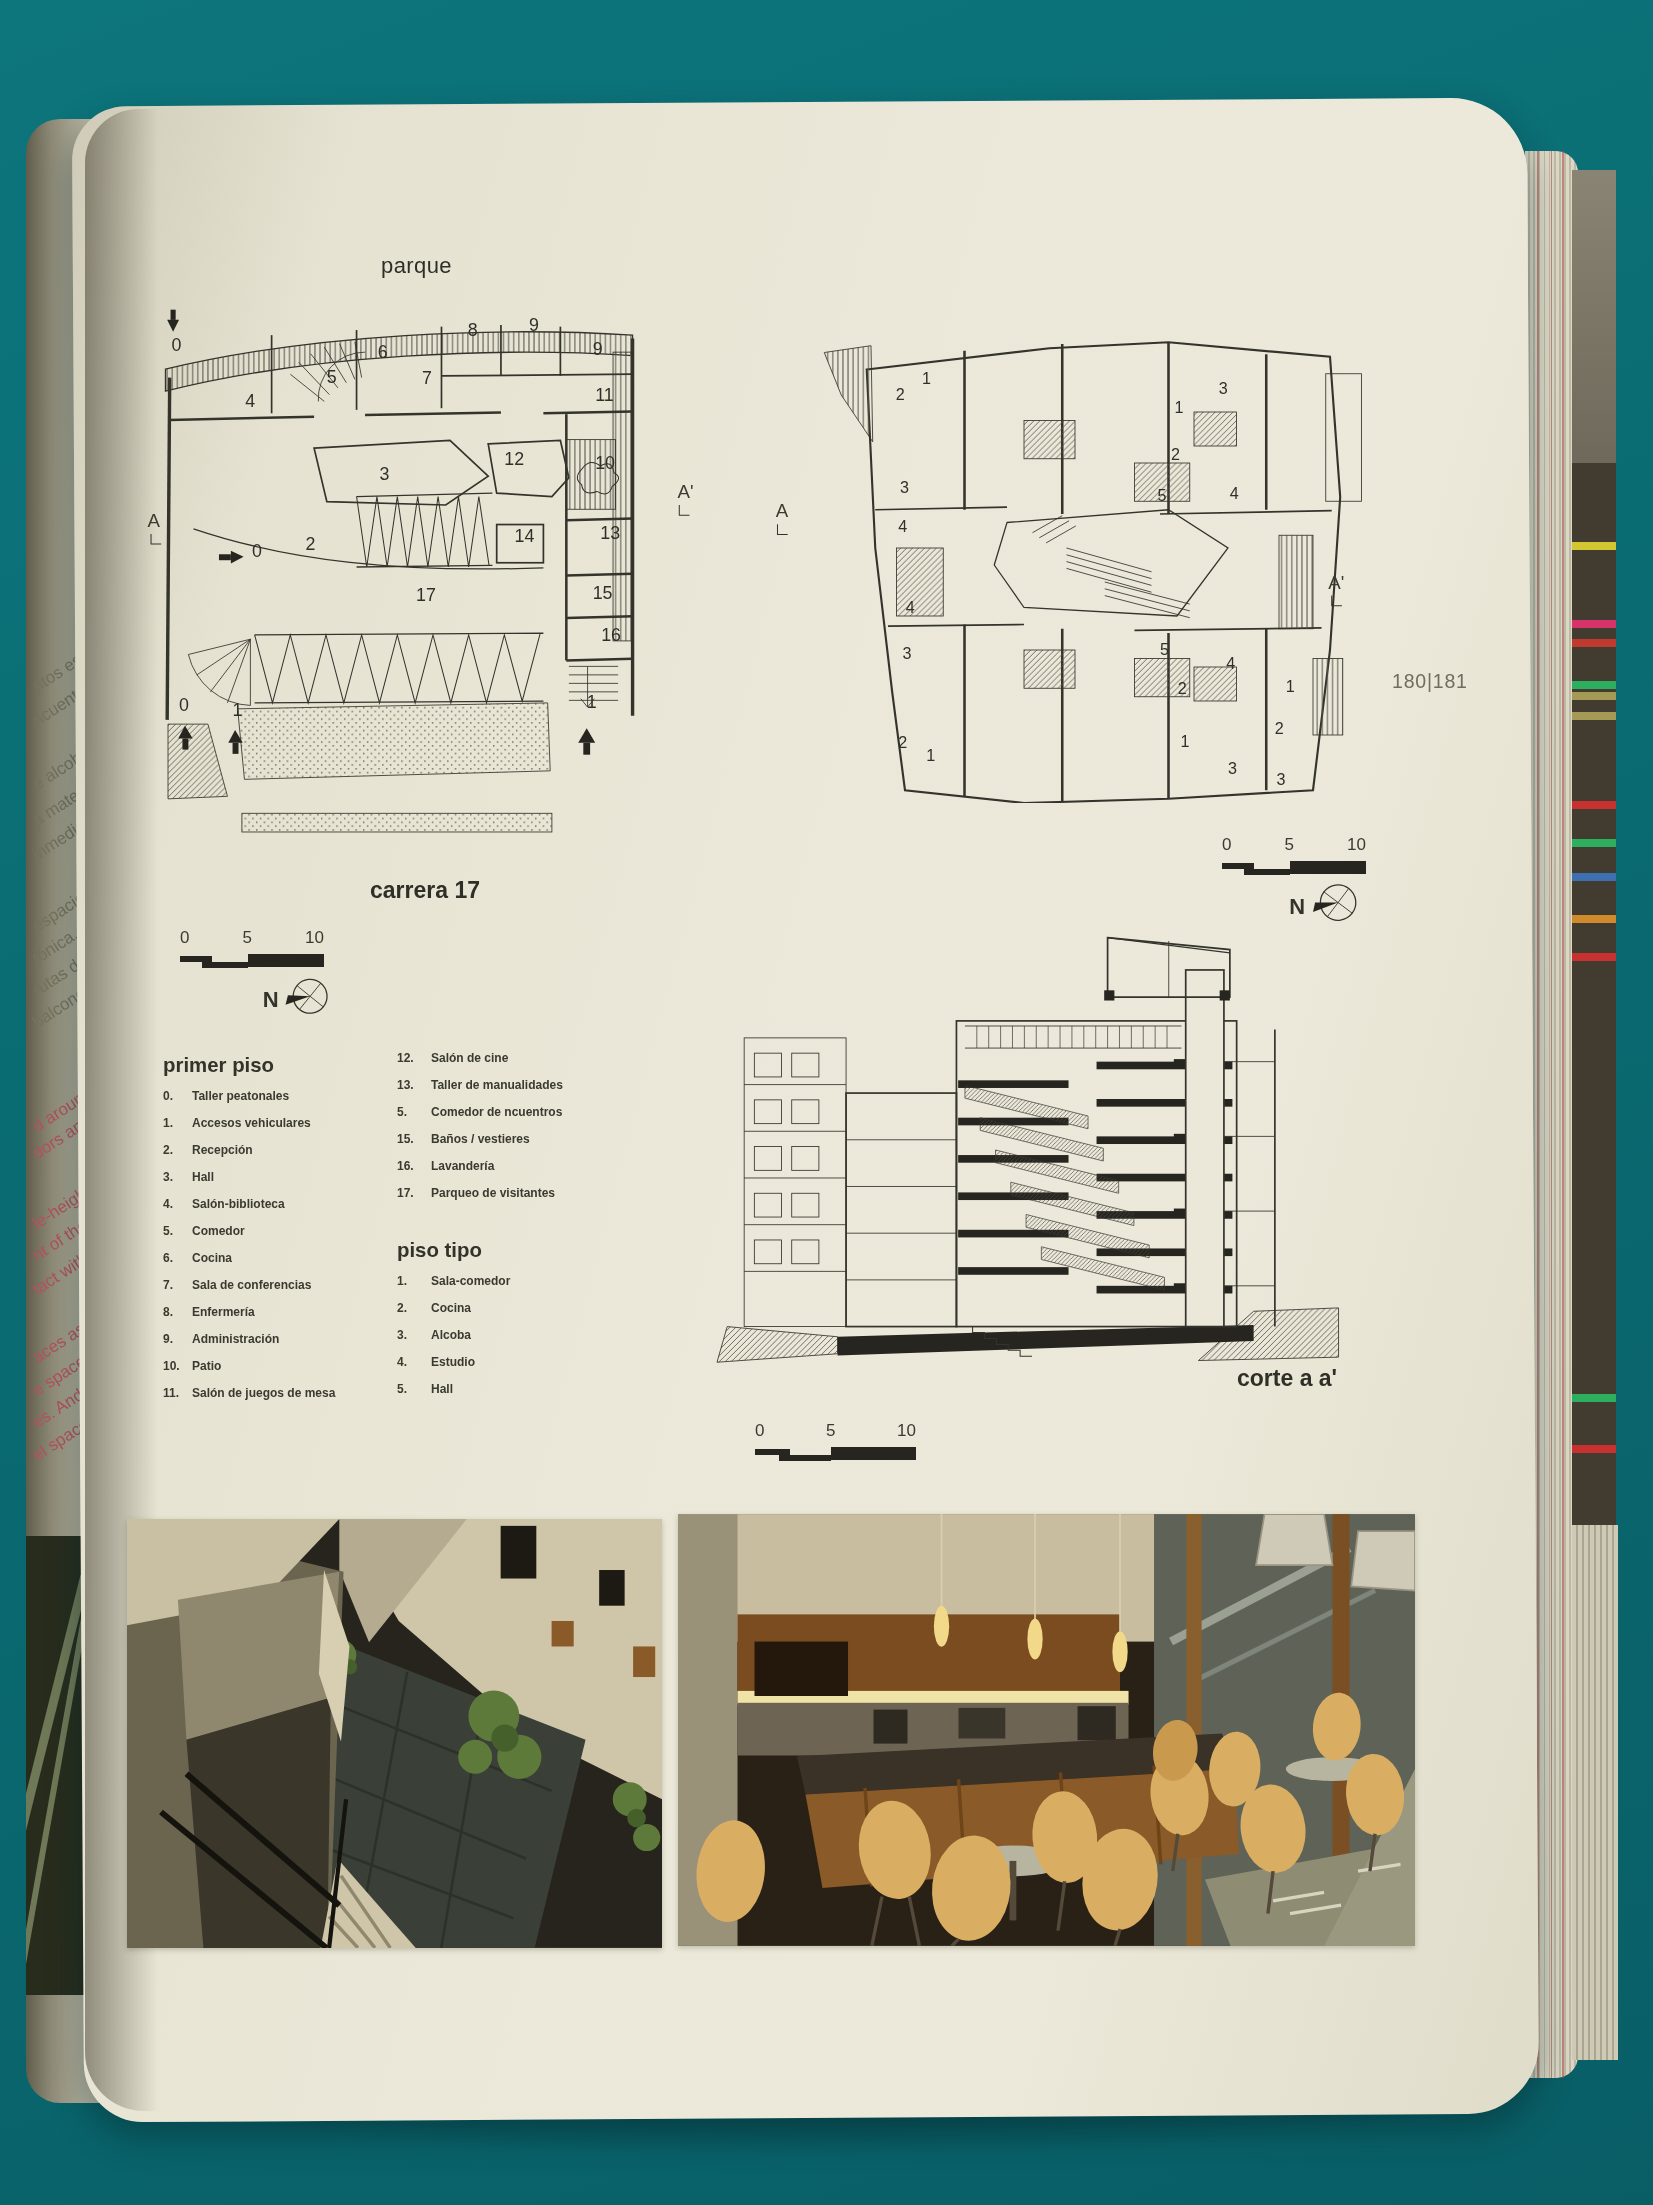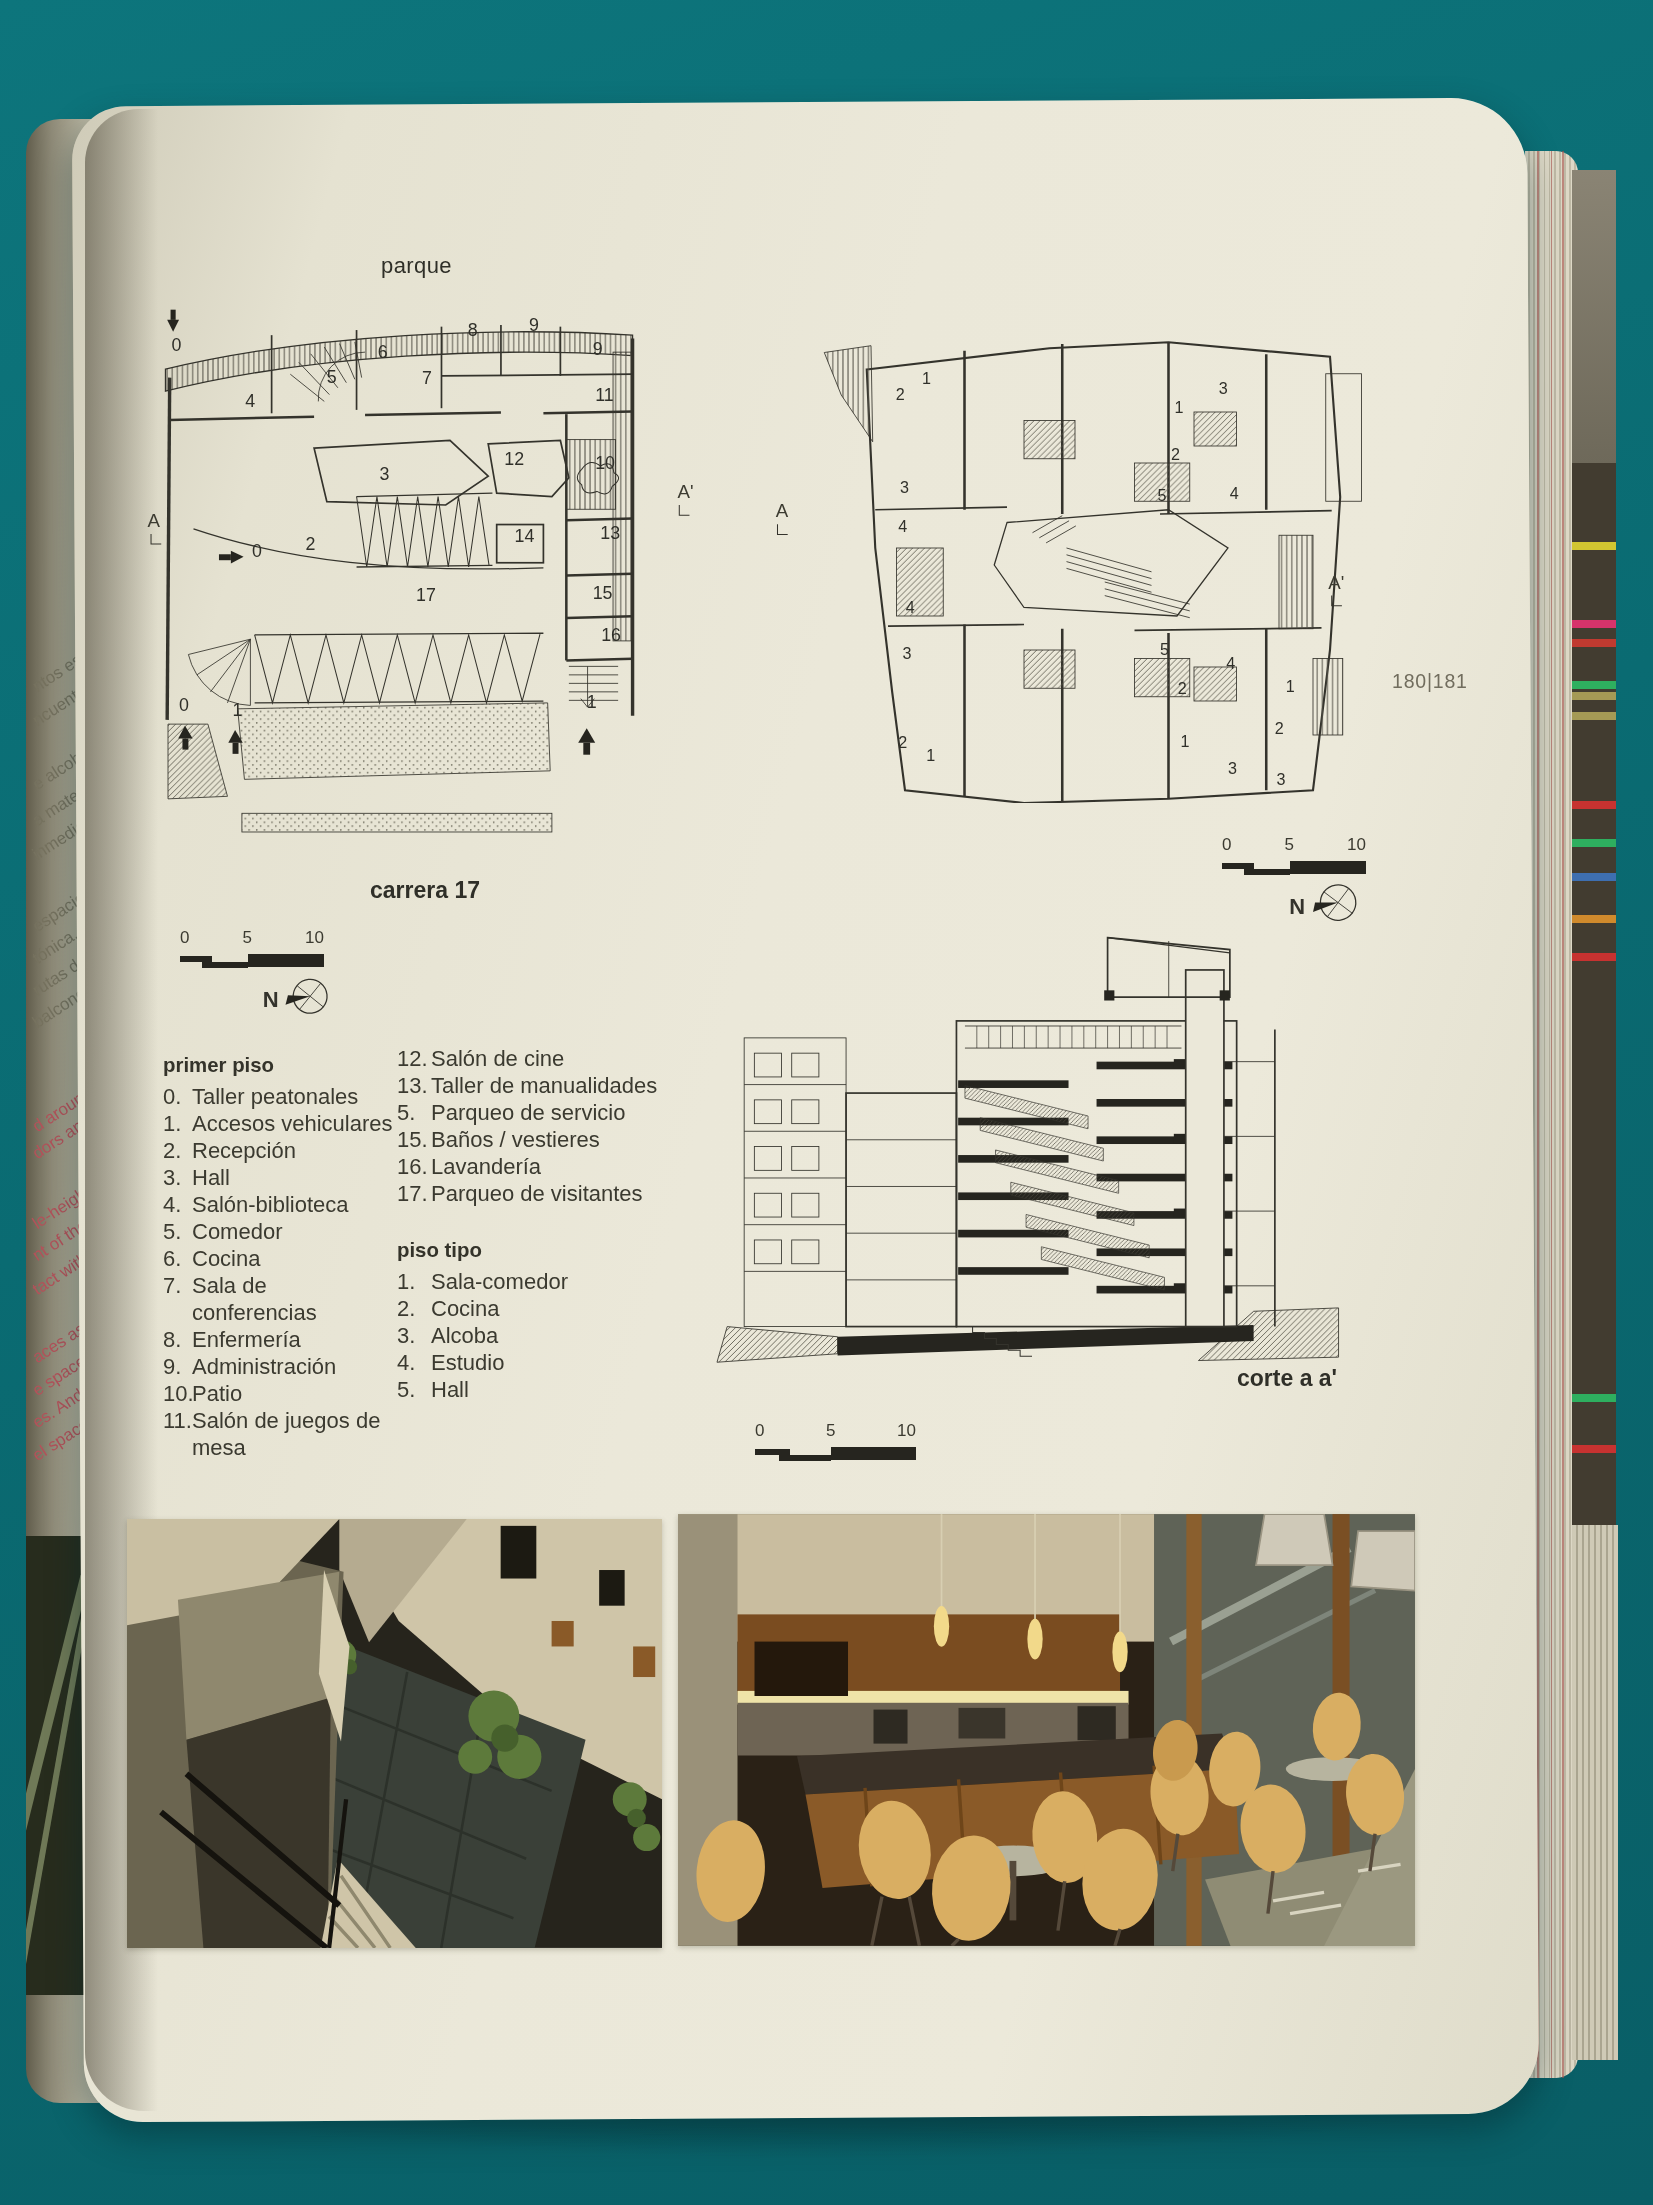--- a/index.html
+++ b/index.html
@@ -33,21 +33,21 @@
     background:linear-gradient(90deg,rgba(58,53,38,.5),rgba(58,53,38,0));border-radius:54px 0 0 59px;}
   
   .cap{position:absolute;color:#2f2f28;}
   .t-parque{font-size:22px;letter-spacing:0.4px;}
   .t-carrera{font-size:23px;font-weight:600;}
   .t-corte{font-size:23px;font-weight:600;}
   .t-pageno{font-size:19.5px;color:#716d5e;letter-spacing:0.8px;}
   
   .legend{position:absolute;}
   .legend .title{font-size:20.4px;font-weight:700;margin-bottom:6px;color:#34332a;}
-  .legend .li{display:flex;font-size:22px;color:#3b3a30;}
+  .legend .li{display:flex;font-size:12px;color:#3b3a30;font-weight:bold;}
   .legend .li .n{width:29px;flex:none;}
   #legend-col1 .li{line-height:27px;}
   #legend-col2 .li{line-height:27px;}
   #legend-col2 .title2{margin-top:32px;}
   
   .sbar{position:absolute;width:144px;}
   .sbar .ticks{display:flex;justify-content:space-between;font-size:17px;color:#3b3a30;padding:0 0 2.5px 0;}
   .sbar .bar{position:relative;height:18.7px;}
   .sbar .s1{position:absolute;left:0;top:5.1px;width:22%;height:6px;background:#26251f;}
   .sbar .s2{position:absolute;left:15%;top:11px;width:32%;height:6px;background:#26251f;}
@@ -427,21 +427,21 @@
     <div class="li">
         <span class="n" style="width:34px">12.</span>
         <span>Salón de cine</span>
       </div>
     <div class="li">
         <span class="n" style="width:34px">13.</span>
         <span>Taller de manualidades</span>
       </div>
     <div class="li">
         <span class="n" style="width:34px">5.</span>
-        <span>Parqueo de servicio</span>
+        <span>Comedor de ncuentros</span>
       </div>
     <div class="li">
         <span class="n" style="width:34px">15.</span>
         <span>Baños / vestieres</span>
       </div>
     <div class="li">
         <span class="n" style="width:34px">16.</span>
         <span>Lavandería</span>
       </div>
     <div class="li">

